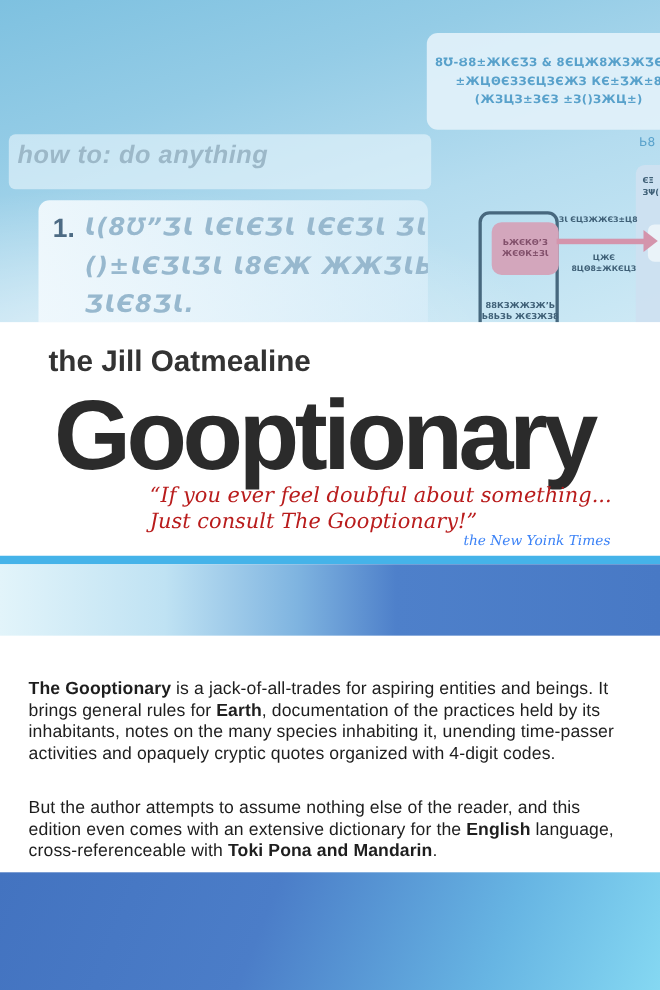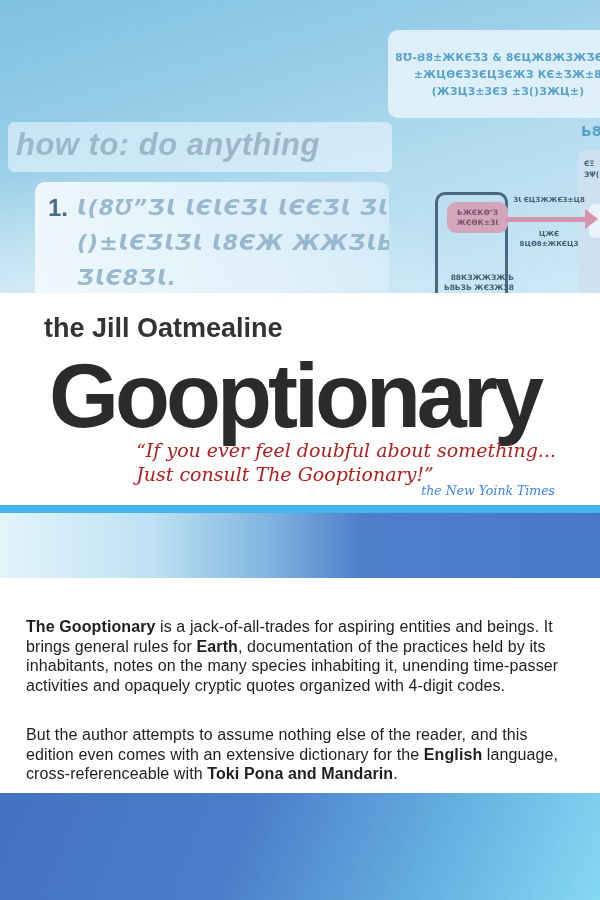--- a/index.html
+++ b/index.html
@@ -18,30 +18,30 @@
   .top-box{
     position:absolute; left:388px; top:30px; width:240px; height:88px;
     background:rgba(226,241,250,0.92); border-radius:10px;
     display:flex; flex-direction:column; justify-content:center; align-items:center;
   }
   .top-box div{
     font-weight:bold; font-size:10.5px; line-height:17px; letter-spacing:0.3px;
     color:var(--glyph_blue); white-space:nowrap;
   }
   .edge-glyph{
-    position:absolute; left:581px; top:123px; font-weight:bold; font-size:14px;
+    position:absolute; left:581px; top:123px; font-weight:normal; font-size:11px;
     color:var(--glyph_blue); white-space:nowrap;
   }
   .howto-banner{
     position:absolute; left:8px; top:122px; width:384px; height:50px;
     background:rgba(233,246,252,0.62); border-radius:6px;
   }
   .howto-banner span{
     display:block; padding:5px 0 0 8px;
-    font-style:italic; font-weight:bold; font-size:31px; letter-spacing:0.5px;
+    font-style:italic; font-weight:bold; font-size:23px; letter-spacing:0.5px;
     color:var(--muted_heading);
   }
   .step-card{
     position:absolute; left:35px; top:182px; width:354px; height:140px;
     background:linear-gradient(130deg, rgba(250,253,255,0.85), rgba(216,237,249,0.65));
     border-radius:10px; padding:8px 0 0 13px; box-sizing:border-box;
     display:flex; overflow:hidden;
   }
   .step-num{
     font-weight:bold; font-size:24px; line-height:35px; color:#4d6b84; margin-right:9px;
@@ -56,44 +56,44 @@
     padding:8px 0 0 6px; box-sizing:border-box;
   }
   .side-panel div{
     font-weight:bold; font-size:7.5px; line-height:11px; color:#3f6077; white-space:nowrap;
   }
   .flow-box{
     position:absolute; left:435px; top:192px; width:73px; height:130px;
     border:3px solid var(--flow_outline); border-radius:10px; box-sizing:border-box;
   }
   .pink-chip{
-    position:absolute; left:9px; top:7px; width:61px; height:31px;
+    position:absolute; left:9px; top:7px; width:61px; height:48px;
     background:var(--node_pink); border-radius:9px;
     display:flex; flex-direction:column; justify-content:center; align-items:center;
   }
   .pink-chip div{
     font-weight:bold; font-size:7.5px; line-height:10px; color:#82506b; white-space:nowrap;
   }
   .flow-box-caption{
-    position:absolute; left:-6px; top:78px; width:82px; text-align:right;
+    position:absolute; left:-6px; top:78px; width:82px; text-align:center;
   }
   .flow-box-caption div{
     font-weight:bold; font-size:7.5px; line-height:10px; color:#3f6077; white-space:nowrap;
   }
   .flow-arrow-line{
     position:absolute; left:506px; top:217px; width:82px; height:5px;
     background:var(--arrow_pink);
   }
   .flow-arrow-head{
     position:absolute; left:585px; top:209px; width:0; height:0;
     border-left:13px solid var(--arrow_pink);
     border-top:10px solid transparent; border-bottom:10px solid transparent;
   }
   .arrow-label-top{
-    position:absolute; left:508px; top:196px; width:82px; text-align:center;
+    position:absolute; left:508px; top:196px; width:82px; 
     font-weight:bold; font-size:7px; color:#3f6077; white-space:nowrap;
   }
   .arrow-label-bottom{
     position:absolute; left:508px; top:229px; width:82px; text-align:center;
   }
   .arrow-label-bottom div{
     font-weight:bold; font-size:7px; line-height:10px; color:#3f6077; white-space:nowrap;
   }
   .target-box{
     position:absolute; left:589px; top:204px; width:40px; height:34px;

